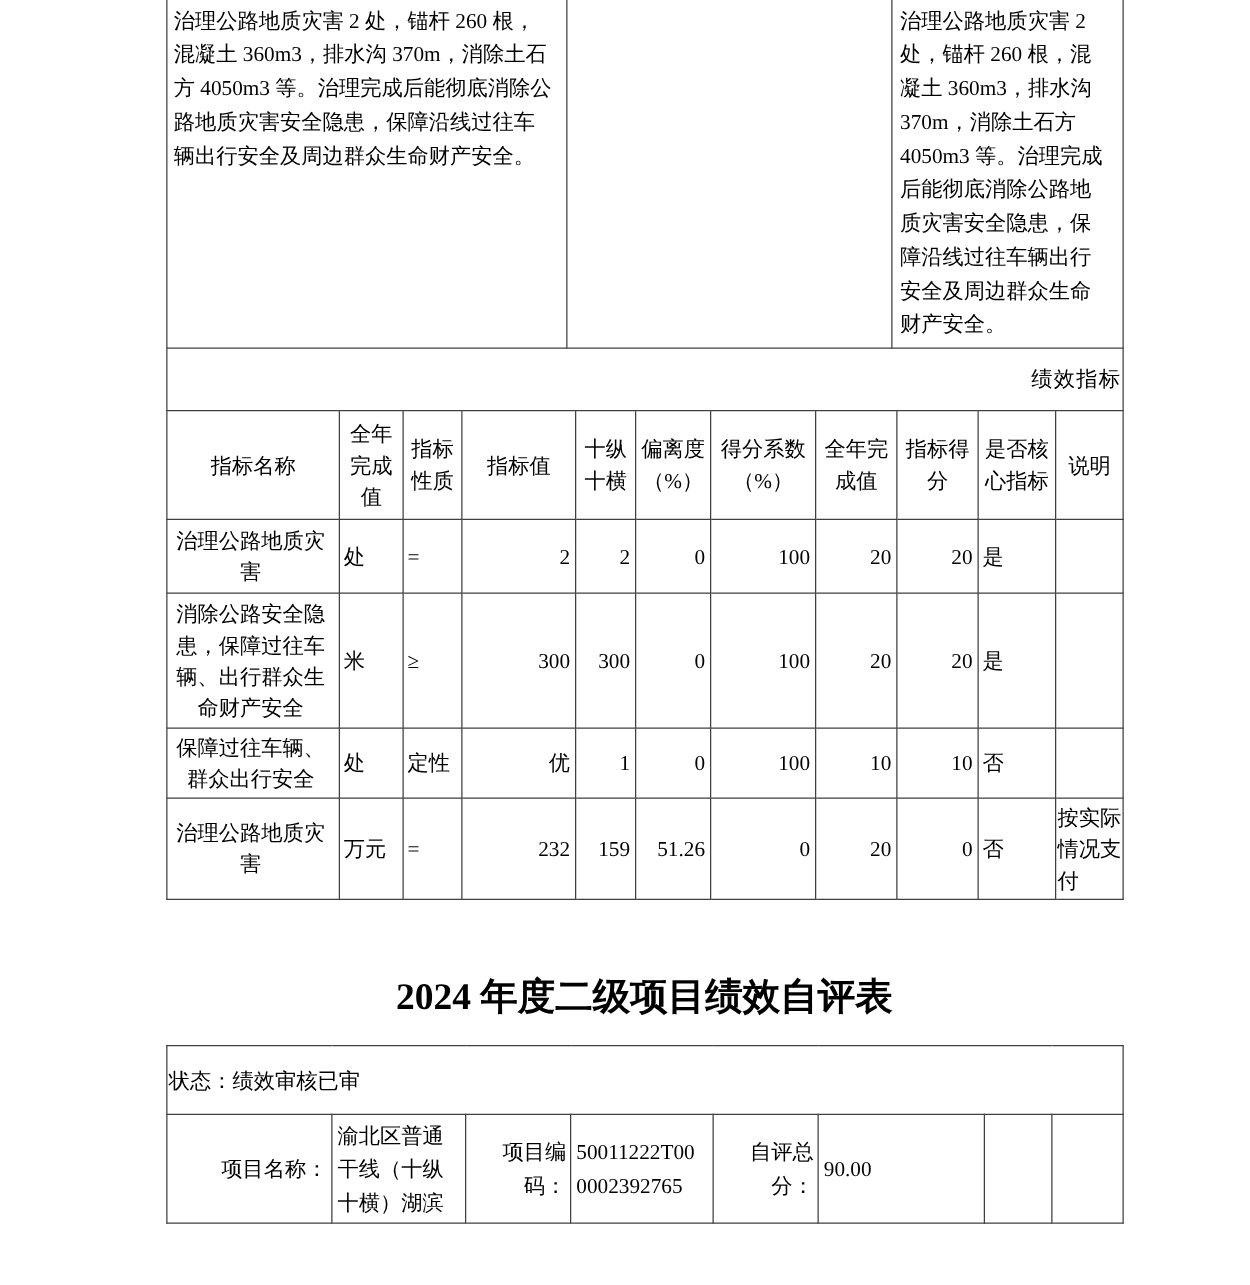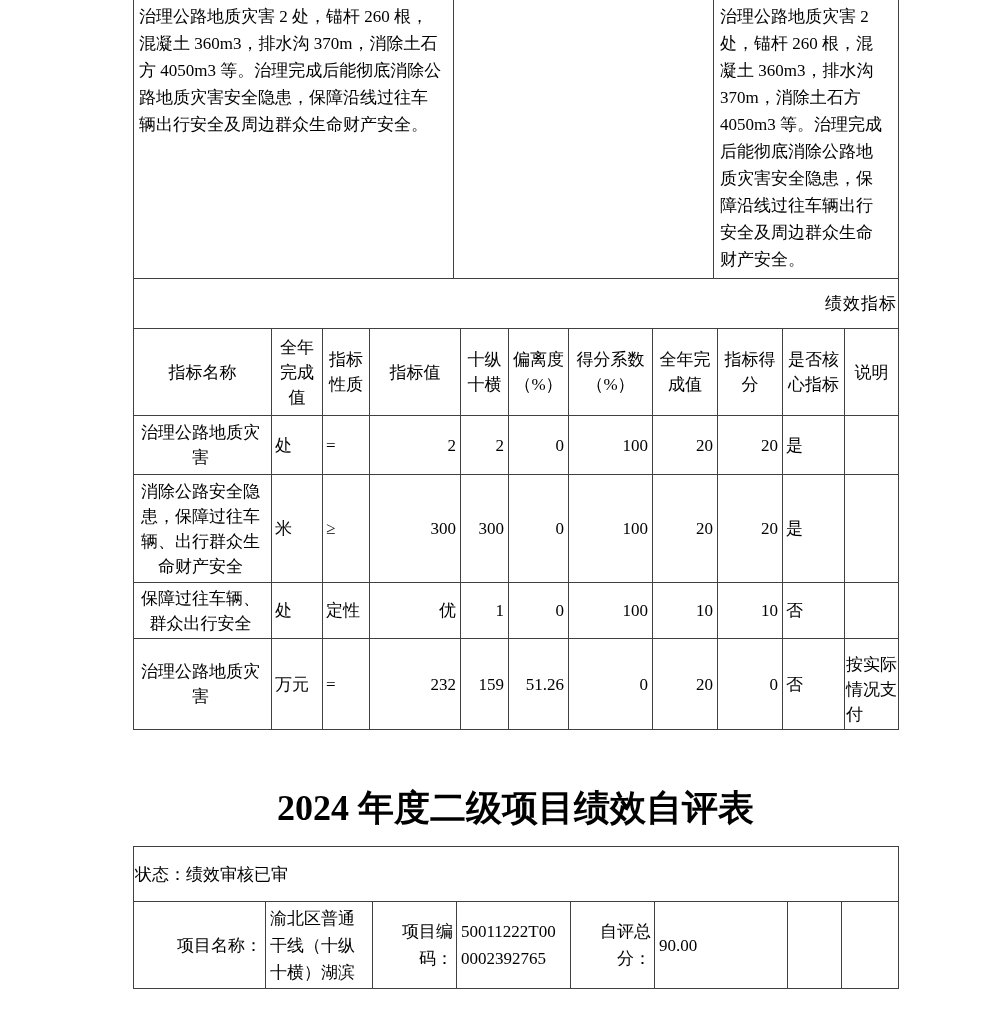--- a/index.html
+++ b/index.html
@@ -25,32 +25,32 @@
   .col-t1 { width: 320px; } .col-t2 { width: 260px; } .col-t3 { width: 185px; }
 
   
   .ind-tbl tr.sec-row td { border-top: none; text-align: right; }
   .sec-cell { height: 47px; text-align: center; vertical-align: middle; letter-spacing: 1px; }
   .hdr-row td { height: 84px; text-align: center; vertical-align: middle; line-height: 25px; padding: 1px; }
   .data td { vertical-align: middle; line-height: 25px; padding: 2px; }
   .data td.name { text-align: center; padding: 2px 8px 2px 4px; }
   .data td.lft  { text-align: left; padding-left: 3px; }
   .data td.num  { text-align: right; padding-right: 4px; }
-  .data td.note { text-align: left; padding: 13px 0 2px 1px; }
+  .data td.note { text-align: left; padding: 2px 0 2px 1px; }
   tr.h-r1 { height: 59px; } tr.h-r2 { height: 64px; } tr.h-r3 { height: 108px; }
   tr.h-r4 { height: 56px; } tr.h-r5 { height: 81px; }
   .col-i1 { width: 138px; } .col-i2 { width: 51px; }  .col-i3 { width: 47px; }
   .col-i4 { width: 91px; }  .col-i5 { width: 48px; }  .col-i6 { width: 60px; }
   .col-i7 { width: 84px; }  .col-i8 { width: 65px; }  .col-i9 { width: 65px; }
   .col-i10 { width: 62px; } .col-i11 { width: 54px; }
 
   
   .title {
     margin: 57px 0 17px; text-align: center;
-    font-weight: bold; font-size: 36px; line-height: 42px;
+    font-weight: bold; font-size: 30px; line-height: 42px;
   }
 
   
   .status-cell { height: 52px; text-align: left; vertical-align: middle; padding-right: 3px; }
   .proj-row td { height: 82px; vertical-align: middle; line-height: 27px; }
   td.plabel { text-align: right; padding: 2px 3px; }
   td.wraplabel { text-align: right; padding: 2px 3px 2px 24px; }
   td.pname { text-align: left; padding: 2px 10px 2px 4px; }
   td.pcode { text-align: left; padding: 2px 10px 2px 4px; word-break: break-all; }
   td.pscore { text-align: left; padding-left: 4px; }

